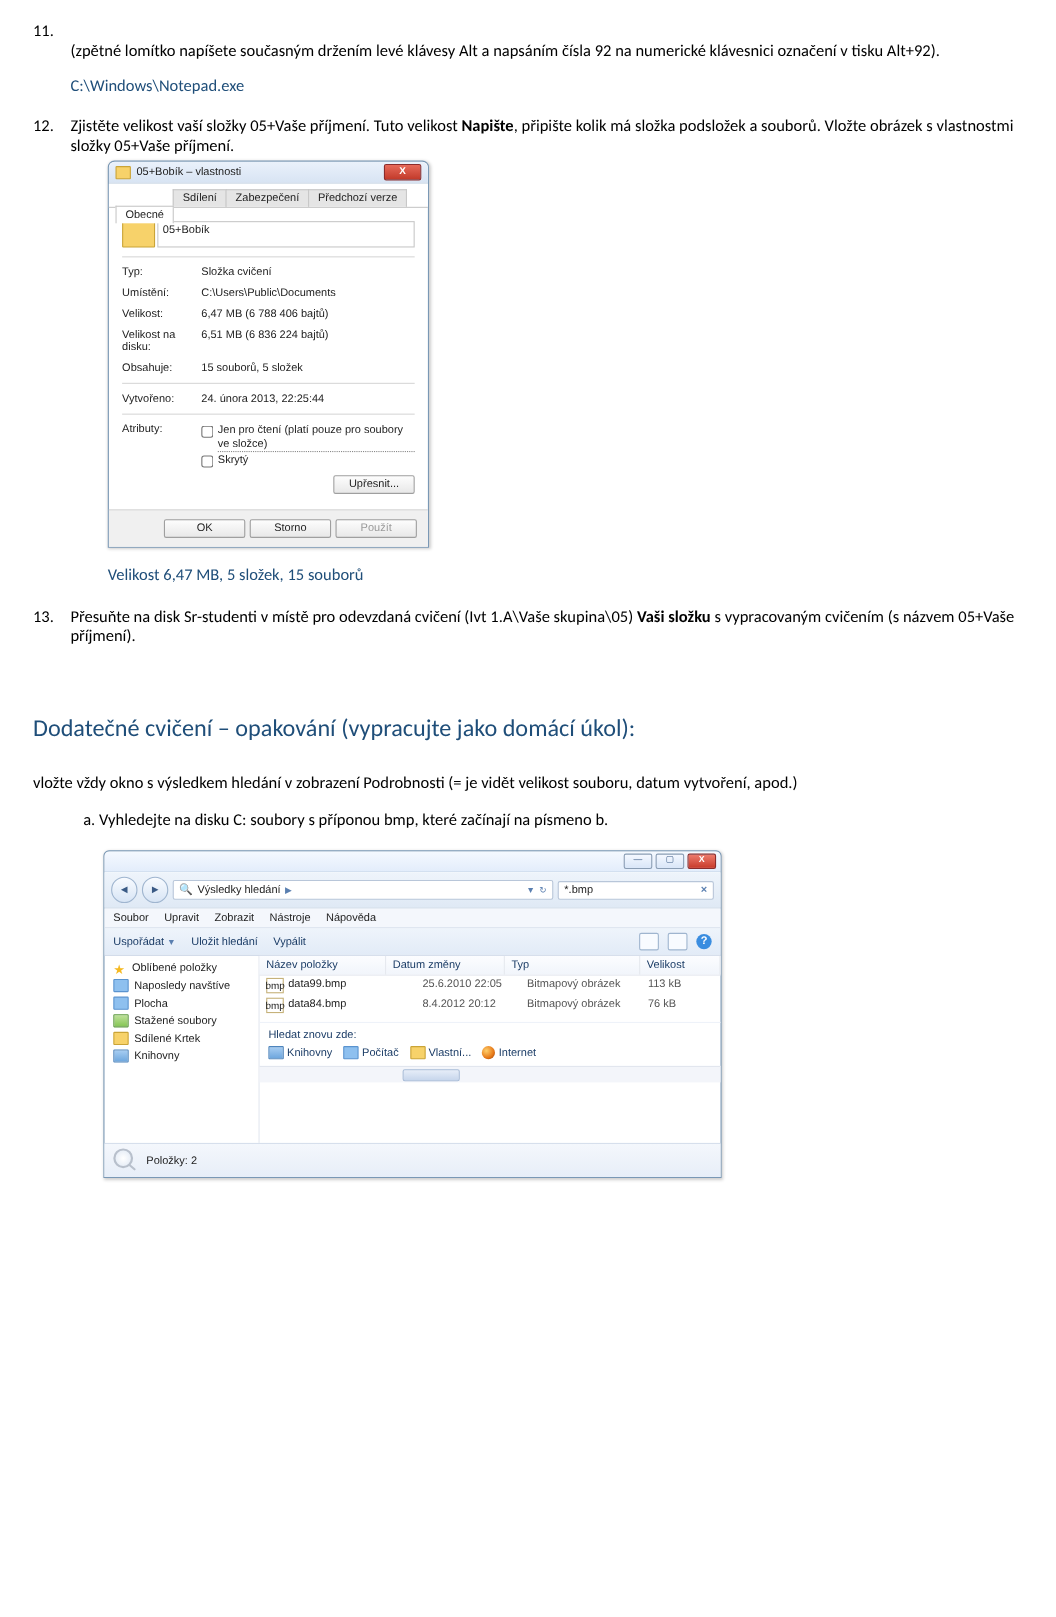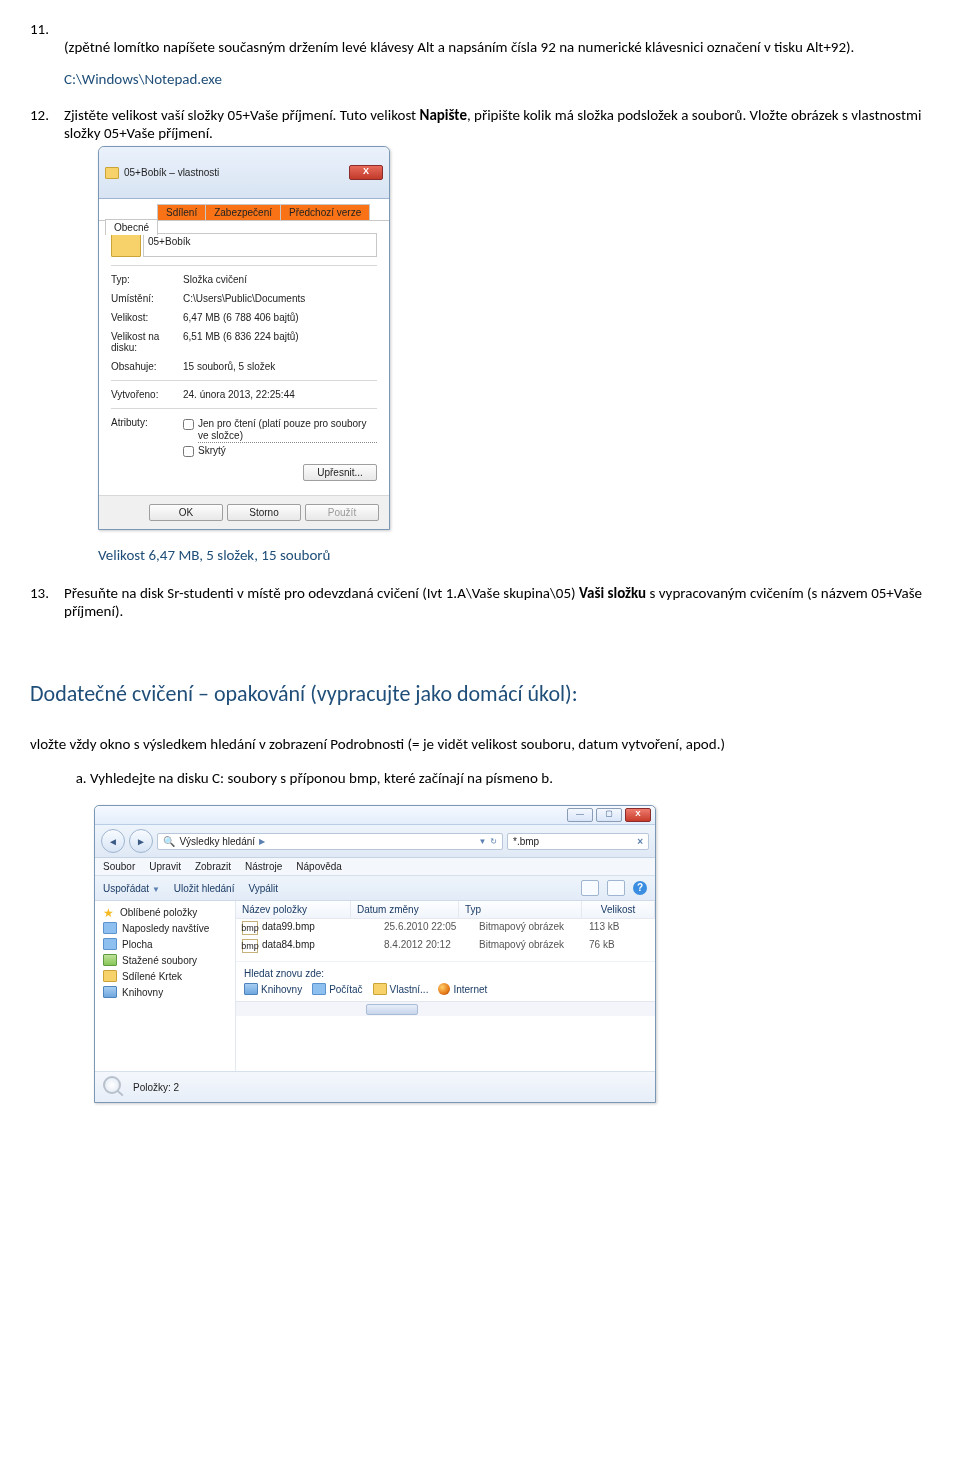--- a/index.html
+++ b/index.html
@@ -31,33 +31,33 @@
     font-family:"Segoe UI",Tahoma,sans-serif;
     font-size:10px;
     color:#222;
     box-shadow:1px 1px 3px rgba(0,0,0,.2);
     background:#fff;
   }
   .props-title{
     background:linear-gradient(#eaf1fb,#d8e4f3);
     border-bottom:1px solid #9fb5cf;
     border-radius:6px 6px 0 0;
-    padding:18px 6px;
+    padding:2px 6px;
     display:flex;align-items:center;gap:5px;
     font-size:10px;
   }
   .props-title .spacer{flex:1;}
   .props-title .xbtn{
     width:32px;height:13px;border:1px solid #8a2c2c;border-radius:2px;
     background:linear-gradient(#e76a5a,#c23a2a);
     color:#fff;font-weight:bold;font-size:9px;line-height:11px;text-align:center;
   }
   .folder-ico{width:12px;height:10px;background:#f7d26a;border:1px solid #caa437;border-radius:1px;}
   .tabs{display:flex;gap:0;padding:5px 6px 0 6px;background:#fff;border-bottom:1px solid #c8c8c8;}
-  .tab{padding:2px 8px;border:1px solid #c8c8c8;border-bottom:none;background:#f97316;font-size:10px;margin-right:-1px;}
+  .tab{padding:2px 8px;border:1px solid #c8c8c8;border-bottom:none;background:#e5e5e5;font-size:10px;margin-right:-1px;}
   .tab.active{background:#fff;position:relative;top:15px;}
   .props-body{padding:8px 12px 10px 12px;}
   .row{display:flex;gap:2px;padding:4px 0;}
   .row .lbl{width:70px;color:#222;}
   .row .val{flex:1;}
   .namebox{border:1px solid #c8c8c8;padding:2px 4px;flex:1;background:#fff;}
   .hr{border-top:1px solid #d8d8d8;margin:4px 0;}
   .chk{display:flex;gap:4px;align-items:flex-start;padding:1px 0;}
   .chk input{margin:1px 0 0 0;width:11px;height:11px;}
   .chk .dotted{border-bottom:1px dotted #888;line-height:12px;}
@@ -96,21 +96,21 @@
   .ico-folder{width:12px;height:10px;background:#f7d26a;border:1px solid #caa437;border-radius:1px;}
   .ico-blue{width:12px;height:10px;background:#8ec0ef;border:1px solid #5a93cf;border-radius:1px;}
   .ico-dl{width:12px;height:10px;background:linear-gradient(#bfe19a,#86c656);border:1px solid #5e9a3f;border-radius:1px;}
   .ico-lib{width:12px;height:10px;background:linear-gradient(#a7cdf2,#6ea7de);border:1px solid #4d84bc;border-radius:1px;}
   .main-area{flex:1;display:flex;flex-direction:column;}
   .cols{display:flex;border-bottom:1px solid #e6e9ef;background:linear-gradient(#fcfdff,#f1f5fb);}
   .col{padding:3px 6px;border-right:1px solid #e6e9ef;font-size:10px;color:#1b3c66;}
   .c-name{flex:1;}
   .c-date{width:95px;}
   .c-type{width:110px;}
-  .c-size{width:60px;text-align:center;}
+  .c-size{width:60px;text-align:left;}
   .filerow{display:flex;padding:2px 6px;}
   .filerow .f-ico{width:14px;height:12px;margin-right:4px;display:flex;align-items:center;justify-content:center;font-size:9px;background:#fff;border:1px solid #c6b27a;}
   .filerow .f-name{flex:1;}
   .filerow .f-date{width:95px;color:#555;}
   .filerow .f-type{width:110px;color:#555;}
   .filerow .f-size{width:60px;text-align:left;color:#555;}
   .again{padding:6px 8px 4px 8px;color:#1b3c66;border-top:1px solid #eef2f9;margin-top:6px;}
   .again-locs{display:flex;gap:10px;padding:0 8px 6px 8px;align-items:center;}
   .loc{display:flex;align-items:center;gap:3px;color:#1b3c66;}
   .loc .ico-lib,.loc .ico-folder{width:12px;height:10px;}

